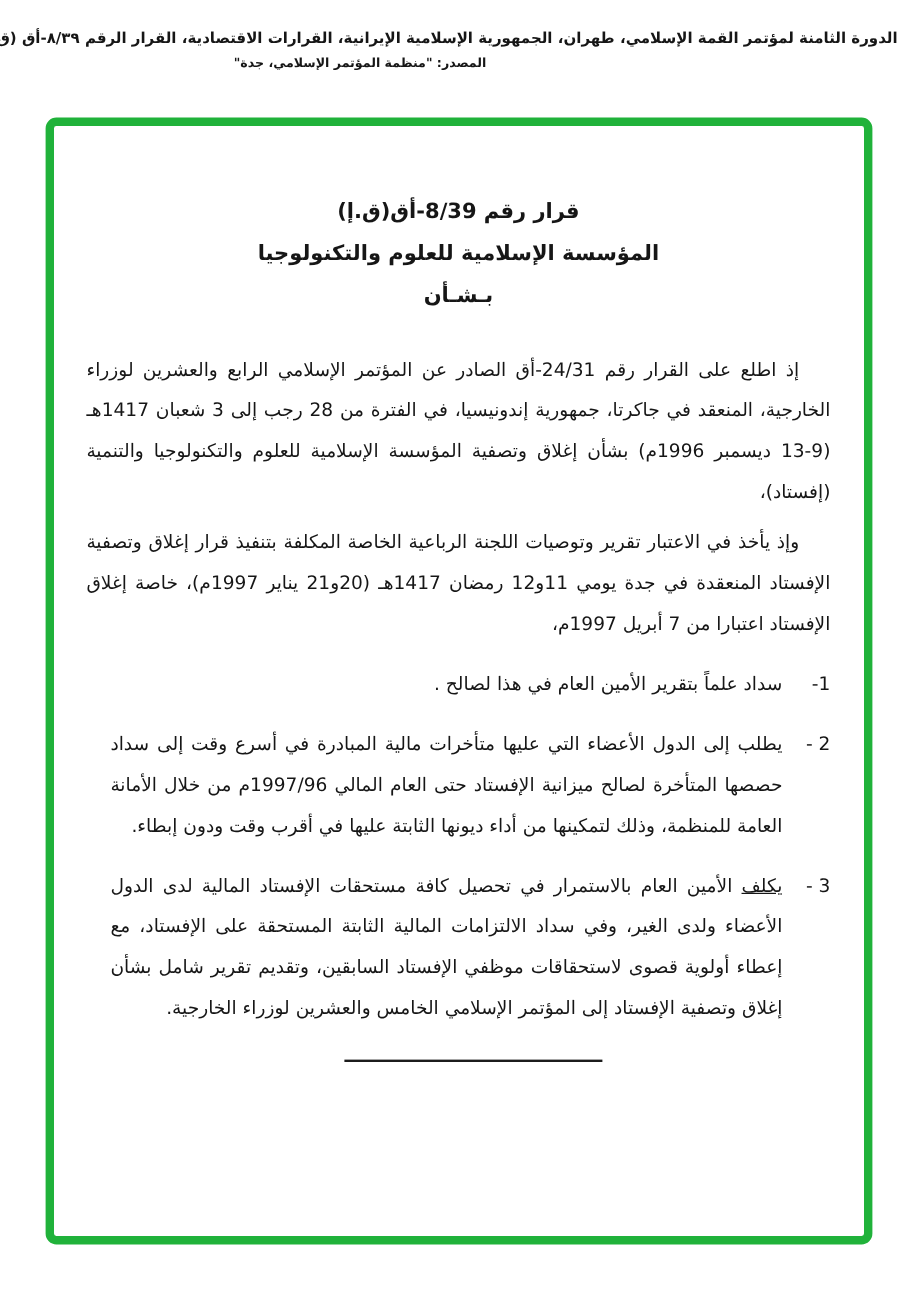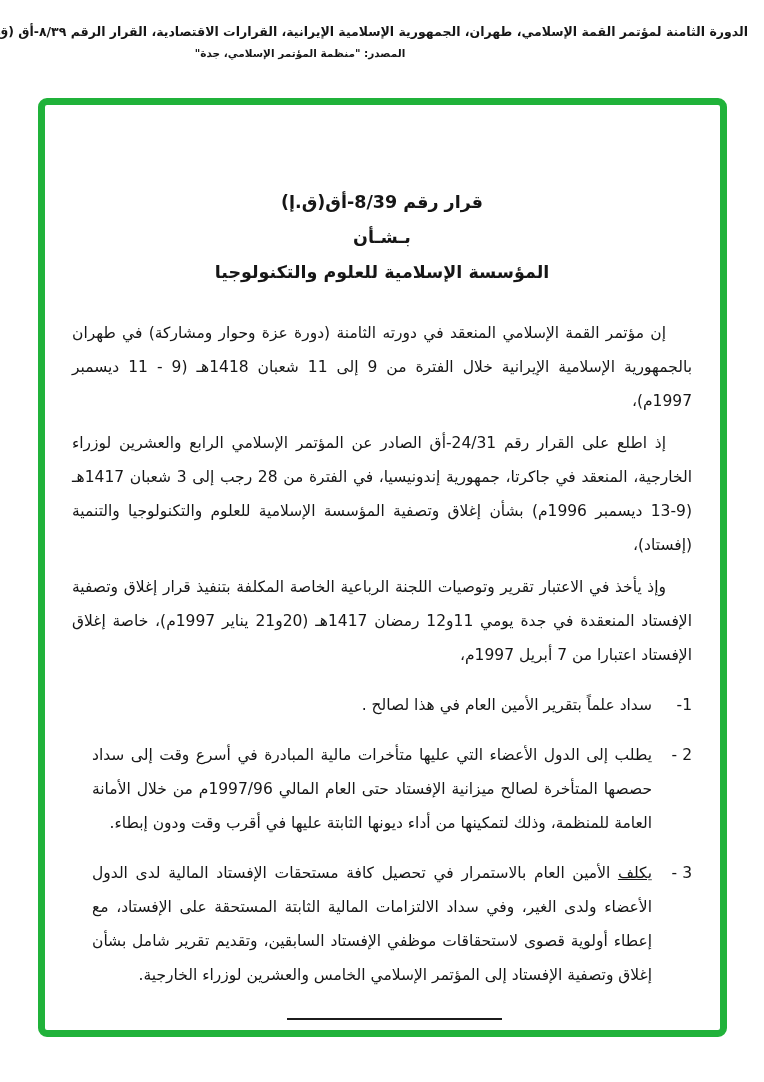--- a/index.html
+++ b/index.html
@@ -18,21 +18,21 @@
   .header-line1{font-size:12.5px;font-weight:bold;letter-spacing:0;white-space:nowrap;}
   .header-line2{font-size:10.5px;font-weight:bold;margin-top:8px;transform:translateX(-82px);}
   .frame{
     position:absolute;left:38px;top:98px;
     width:675px;height:925px;
     border:7px solid #20b23a;
     border-radius:9px;
     background:transparent;
   }
   .content{
-    position:absolute;left:72px;right:72px;top:185px;
+    position:absolute;left:72px;right:72px;top:160px;
     direction:rtl;
   }
   .title-block{
     text-align:center;font-weight:bold;
     font-size:17.5px;line-height:35px;
     margin-bottom:26px;
   }
   .para{
     font-size:15.5px;line-height:34px;
     text-align:justify;text-indent:26px;
@@ -63,25 +63,24 @@
     <div class="header-line1">الدورة الثامنة لمؤتمر القمة الإسلامي، طهران، الجمهورية الإسلامية الإيرانية، القرارات الاقتصادية، القرار الرقم ٨/٣٩-أق (ق.إ)</div>
     <div class="header-line2">المصدر:  "منظمة المؤتمر الإسلامي، جدة"</div>
   </div>
 
   <div class="frame" style="border-color: rgb(32, 178, 58);"></div>
 
   <div class="content">
 
     <div class="title-block">
       <div>قرار رقم 8/39-أق(ق.إ)</div>
+      <div>المؤسسة الإسلامية للعلوم والتكنولوجيا</div>
       <div>بـشـأن</div>
-      <div>المؤسسة الإسلامية للعلوم والتكنولوجيا</div>
     </div>
 
-    <p class="para"><span>إن مؤتمر القمة الإسلامي المنعقد في دورته الثامنة  (دورة عزة وحوار ومشاركة) في طهران بالجمهورية الإسلامية الإيرانية خلال الفترة من 9 إلى 11 شعبان 1418هـ (9 - 11 ديسمبر 1997م)،</span></p>
 
     <p class="para"><span class="lead">إذ اطلع</span><span> على القرار رقم 24/31-أق الصادر عن المؤتمر الإسلامي الرابع والعشرين لوزراء الخارجية، المنعقد في جاكرتا، جمهورية إندونيسيا، في الفترة من 28 رجب إلى 3 شعبان 1417هـ (9-13 ديسمبر 1996م) بشأن إغلاق وتصفية المؤسسة الإسلامية للعلوم والتكنولوجيا والتنمية (إفستاد)،</span></p>
 
     <p class="para"><span class="lead">وإذ يأخذ في الاعتبار</span><span> تقرير وتوصيات اللجنة الرباعية الخاصة المكلفة بتنفيذ قرار إغلاق وتصفية الإفستاد المنعقدة في جدة  يومي 11و12 رمضان 1417هـ (20و21 يناير 1997م)، خاصة إغلاق الإفستاد اعتبارا من 7 أبريل 1997م،</span></p>
 
     <div class="item">
       <div class="item-num">1-</div>
       <div class="item-text"><span class="lead">سداد</span><span> علماً بتقرير الأمين العام في هذا لصالح .</span></div>
     </div>
 

